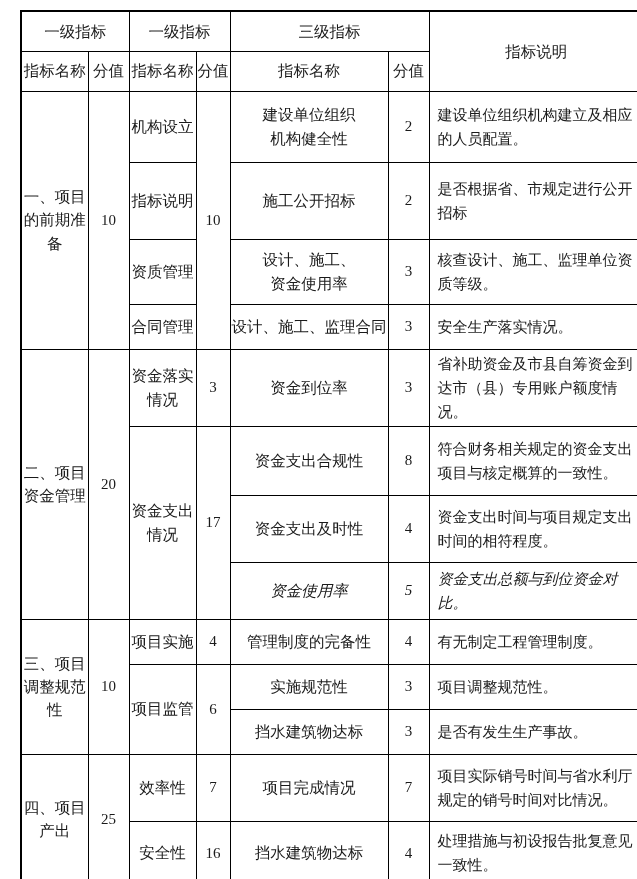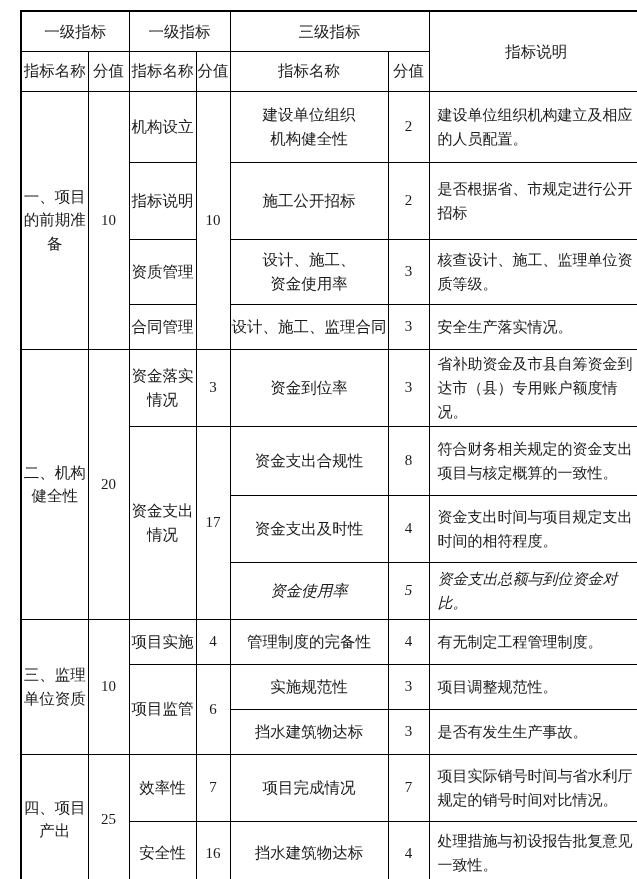--- a/index.html
+++ b/index.html
@@ -98,21 +98,21 @@
       <td class="desc">核查设计、施工、监理单位资质等级。</td>
     </tr>
     <tr style="height:45px;">
       <td class="name">合同管理</td>
       <td class="name">设计、施工、监理合同</td>
       <td class="score">3</td>
       <td class="desc">安全生产落实情况。</td>
     </tr>
 
     <tr style="height:64px;">
-      <td class="name" rowspan="4">二、机构健全性</td>
+      <td class="name" rowspan="4">二、项目资金管理</td>
       <td class="score" rowspan="4">20</td>
       <td class="name">资金落实情况</td>
       <td class="score">3</td>
       <td class="name">资金到位率</td>
       <td class="score">3</td>
       <td class="desc">省补助资金及市县自筹资金到达市（县）专用账户额度情况。</td>
     </tr>
     <tr style="height:69px;">
       <td class="name" rowspan="3">资金支出情况</td>
       <td class="score" rowspan="3">17</td>
@@ -125,21 +125,21 @@
       <td class="score">4</td>
       <td class="desc">资金支出时间与项目规定支出时间的相符程度。</td>
     </tr>
     <tr style="height:57px;font-style:italic;">
       <td class="name">资金使用率</td>
       <td class="score">5</td>
       <td class="desc">资金支出总额与到位资金对比。</td>
     </tr>
 
     <tr style="height:45px;">
-      <td class="name" rowspan="3">三、监理单位资质</td>
+      <td class="name" rowspan="3">三、项目调整规范性</td>
       <td class="score" rowspan="3">10</td>
       <td class="name">项目实施</td>
       <td class="score">4</td>
       <td class="name">管理制度的完备性</td>
       <td class="score">4</td>
       <td class="desc">有无制定工程管理制度。</td>
     </tr>
     <tr style="height:45px;">
       <td class="name" rowspan="2">项目监管</td>
       <td class="score" rowspan="2">6</td>

